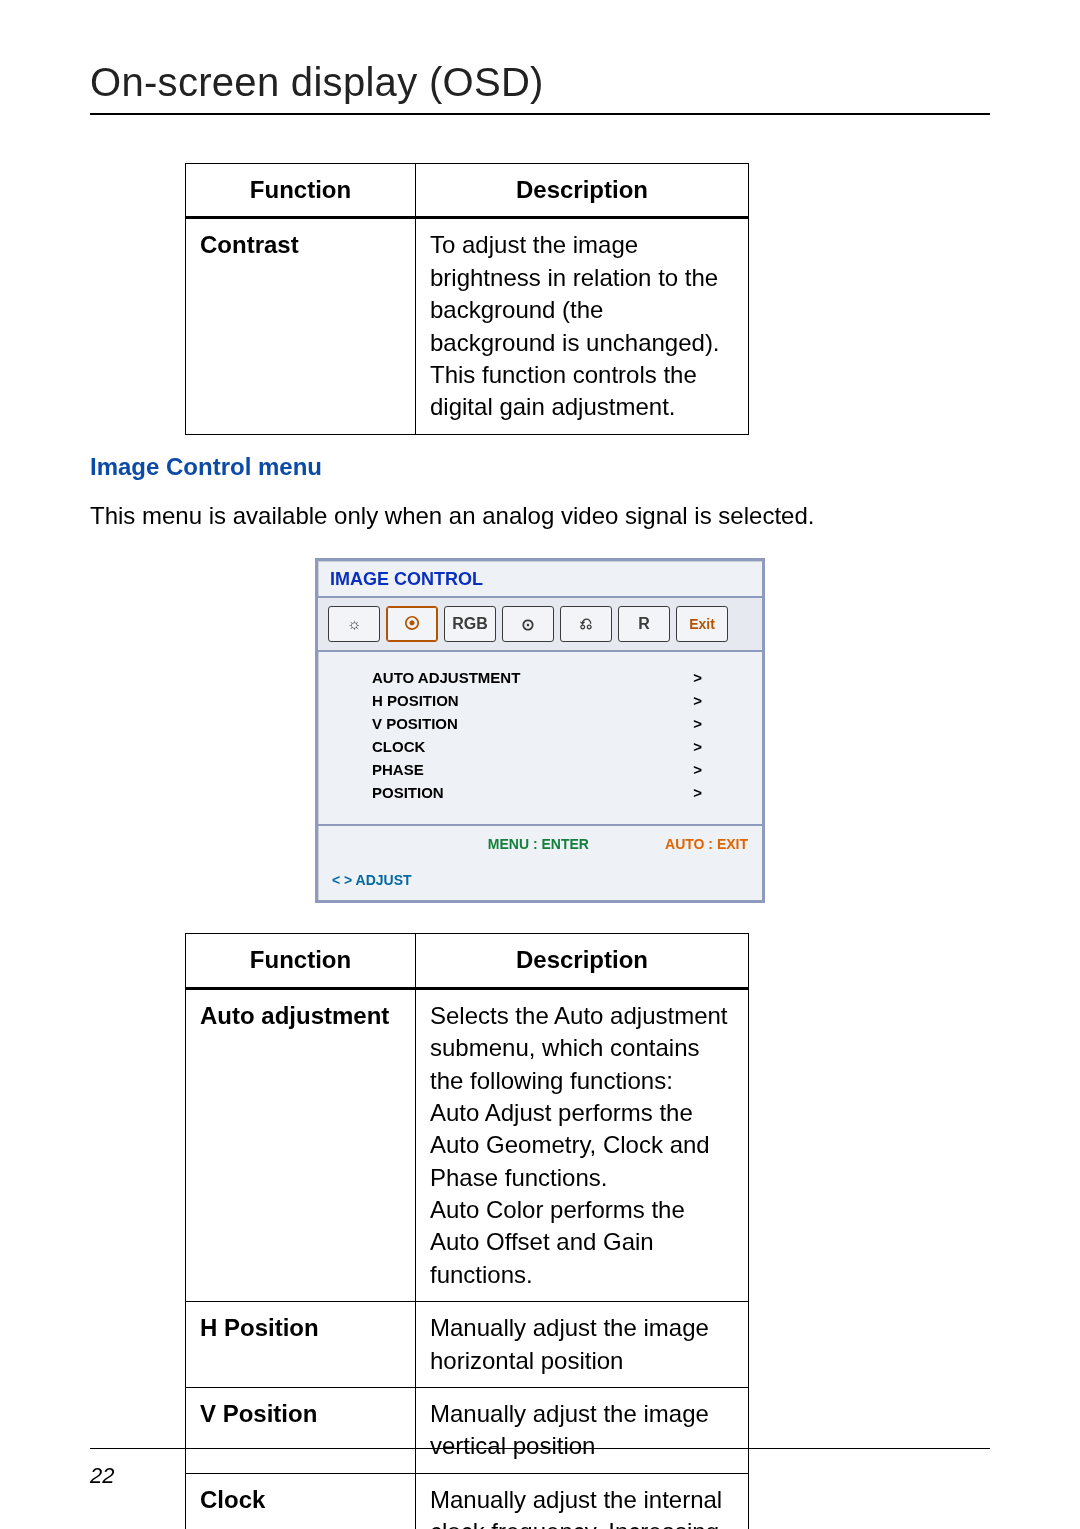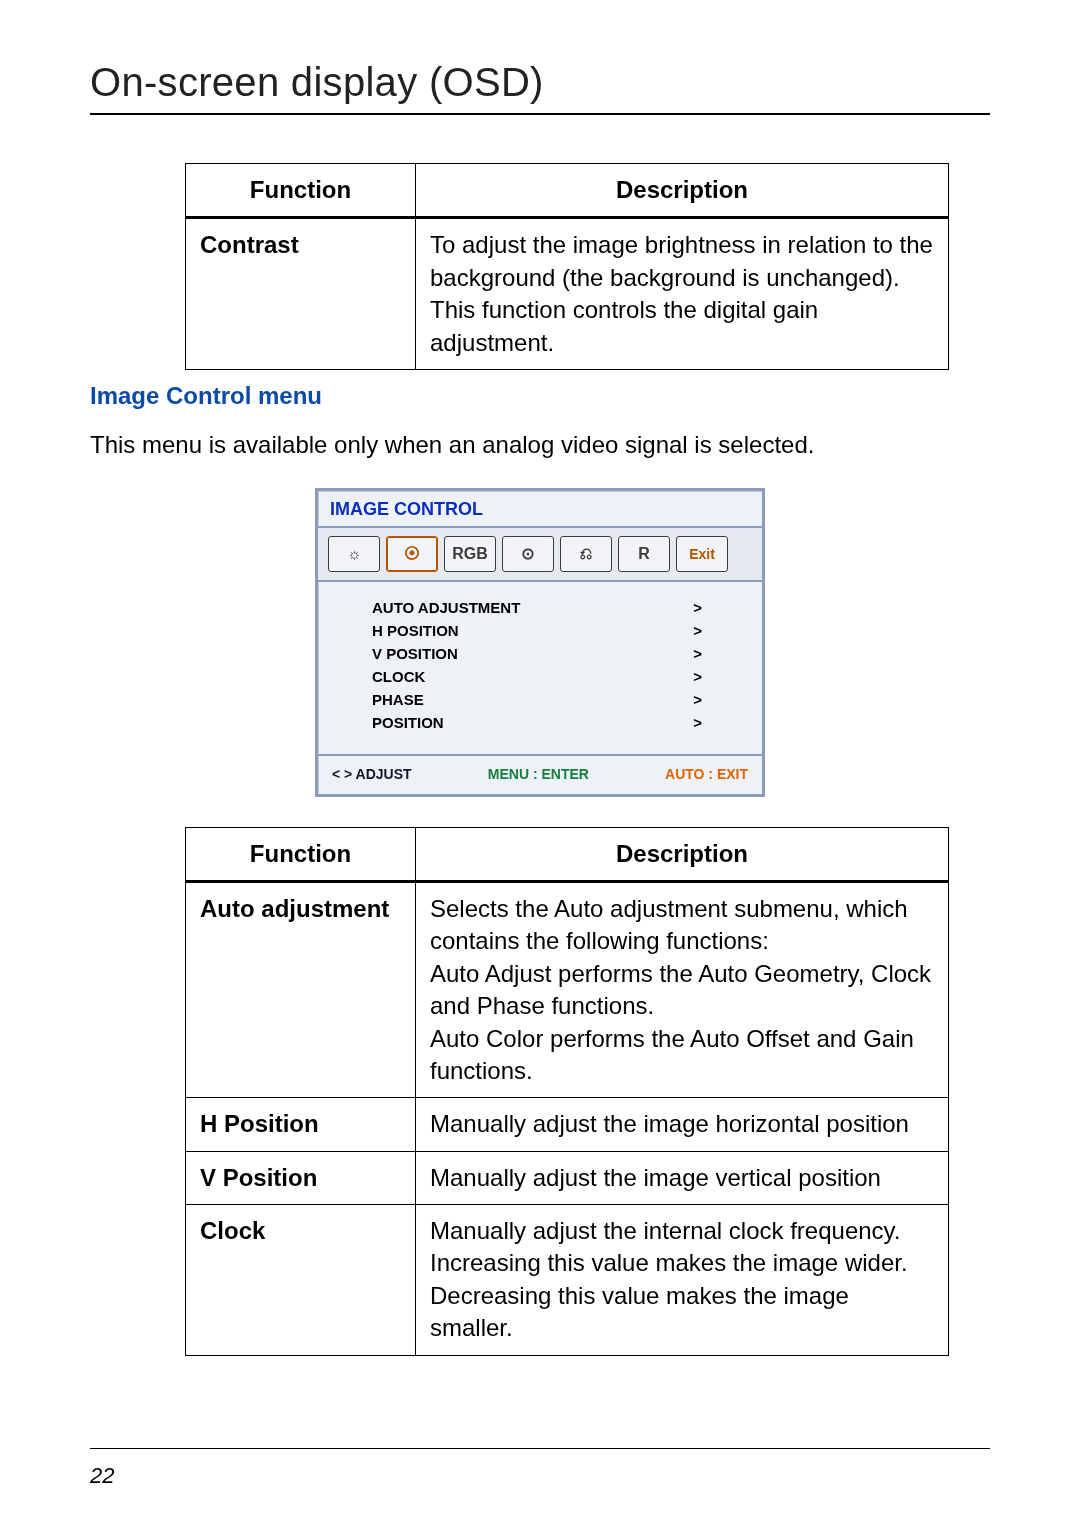--- a/index.html
+++ b/index.html
@@ -20,41 +20,41 @@
     color: #222;
   }
   .title-rule {
     border: none;
     border-top: 2px solid #000;
     margin-bottom: 48px;
   }
   .tbl {
     border-collapse: collapse;
     margin-left: 95px;
-    width: 764px;
+    width: 564px;
   }
   .tbl th, .tbl td {
     border: 1.5px solid #000;
     padding: 10px 14px;
     font-size: 24px;
     vertical-align: top;
     line-height: 1.35;
   }
   .tbl th {
     text-align: center;
     font-weight: 700;
   }
   .tbl th.col-func { width: 230px; }
   .tbl td.func { font-weight: 700; }
   .heavy-divider td, .heavy-divider th { border-top: 3px solid #000; }
   .subhead {
     color: #0b4aa6;
     font-weight: 700;
     font-size: 24px;
-    margin-top: 12px;
+    margin-top: 18px;
     margin-bottom: 18px;
   }
   .paragraph {
     font-size: 24px;
     margin-bottom: 26px;
     line-height: 1.4;
   }
   .osd-wrap {
     width: 450px;
     margin: 0 auto 30px auto;
@@ -109,21 +109,21 @@
   }
   .osd-row .arrow { padding-right: 30px; font-weight: 700; }
   .osd-footer {
     display: flex;
     justify-content: space-between;
     padding: 10px 14px 12px 14px;
     border-top: 2px solid #8e9bbf;
     font-size: 14px;
     font-weight: 700;
   }
-  .osd-footer .left { color: #0f172a; }
+  .osd-footer .left { color: #0369a1; margin-top: 36px; }
   .osd-footer .mid { color: #15803d; }
   .osd-footer .right { color: #e06500; }
   .page-footer {
     position: absolute;
     bottom: 40px;
     left: 90px;
     right: 90px;
   }
   .page-footer hr {
     border: none;

